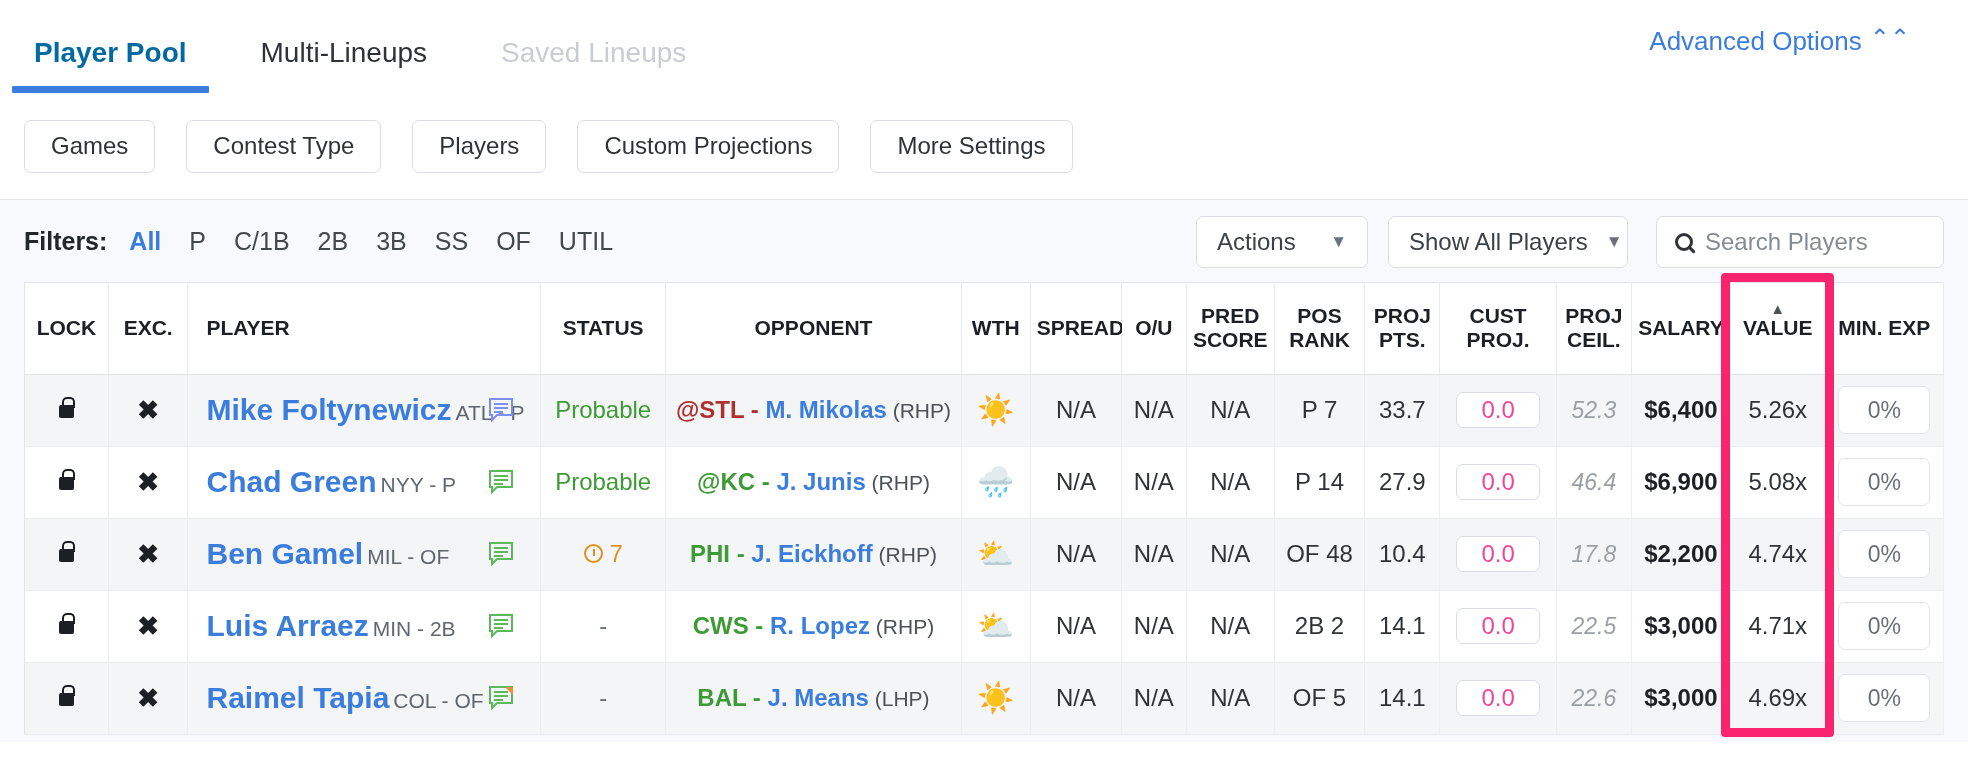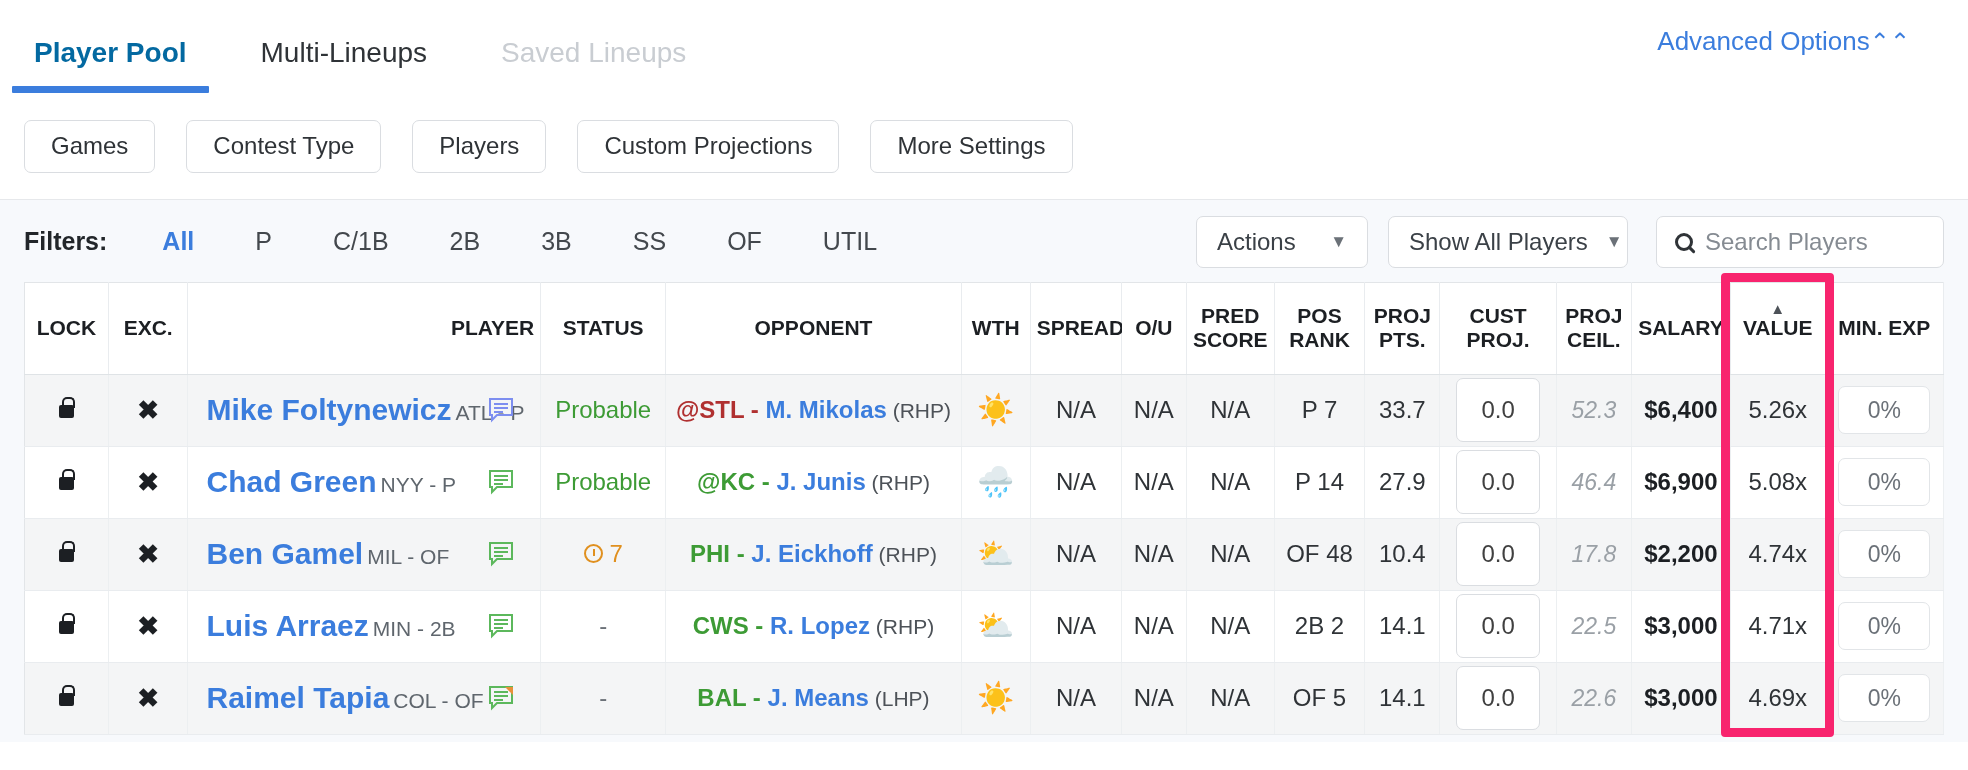--- a/index.html
+++ b/index.html
@@ -49,21 +49,21 @@
     height: 7px;
     background: #3b7ddd;
     border-radius: 1px;
   }
   .tab.muted { color: #c9cdd2; }
 
   .adv-options {
     font-size: 26px;
     color: #3b7ddd;
     display: flex;
-    align-items: center;
+    gap: 8px;
     padding-right: 32px;
     cursor: pointer;
     white-space: nowrap;
     margin-top: 26px;
   }
   .adv-chev { font-size: 24px; line-height: 1; }
 
   
   .tab-underline {
     height: 1px;
@@ -90,21 +90,20 @@
     line-height: 1.2;
   }
 
   
   .filterbar {
     background: #f7f9fc;
     border-top: 1px solid #e6e8eb;
     padding: 16px 24px 14px 24px;
     display: flex;
     align-items: center;
-    gap: 33px;
   }
   .filters-label {
     font-size: 25px;
     font-weight: bold;
     color: #22262a;
     margin-right: 22px;
   }
   .pos-filter {
     font-size: 25px;
     color: #43484d;
@@ -201,21 +200,21 @@
     color: #1c1f23;
     border-right: 1px solid #e9ecef;
     border-bottom: 1px solid #dfe3e6;
     background: #fff;
     padding: 10px 6px;
     height: 92px;
     vertical-align: middle;
     position: relative;
     cursor: pointer;
   }
-  th.left { text-align: right; padding-left: 18px; }
+  th.left { text-align: left; padding-left: 18px; }
   td {
     border-right: 1px solid #eceff1;
     border-bottom: 1px solid #e9ecef;
     font-size: 24px;
     color: #2f3337;
     height: 72px;
     text-align: center;
     vertical-align: middle;
     padding: 0 6px;
   }
@@ -290,26 +289,26 @@
 
   td.oppcell { font-size: 24px; }
   .opp-away { color: #b03030; font-weight: bold; }
   .opp-home { color: #3d9b35; font-weight: bold; }
   .opp-pitch { color: #3b7ddd; font-weight: bold; }
   .opp-hand { color: #4d5258; font-size: 21px; }
 
   .wth { font-size: 30px; line-height: 1; }
 
   .cust-input {
-    width: 84px; height: 64px;
+    width: 84px; height: 36px;
     border: 1px solid #dadde1;
     border-radius: 7px;
     background: #fff;
     font-size: 24px;
-    color: #404040;
+    color: #ec4899;
     text-align: center;
     font-family: "Liberation Sans", sans-serif;
     outline: none;
   }
   .ceil { color: #9aa0a6; font-style: italic; font-size: 23px; }
   .salary { font-weight: bold; color: #1c1f23; }
 
   .minexp-input {
     width: 92px; height: 48px;
     border: 1px solid #e2e5e8;

